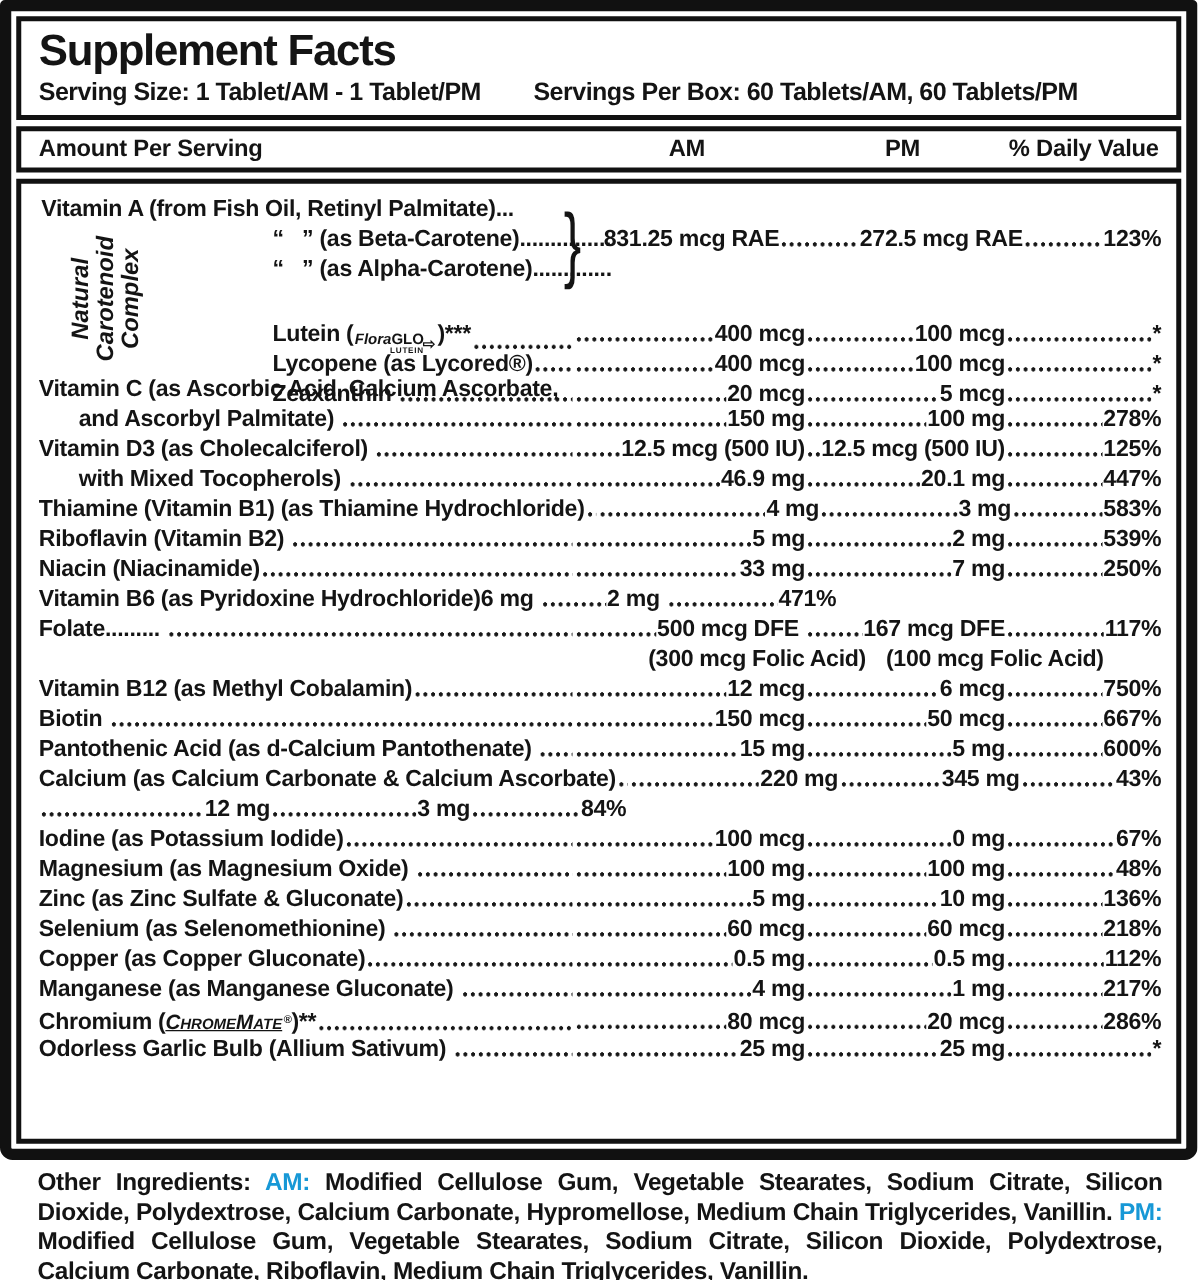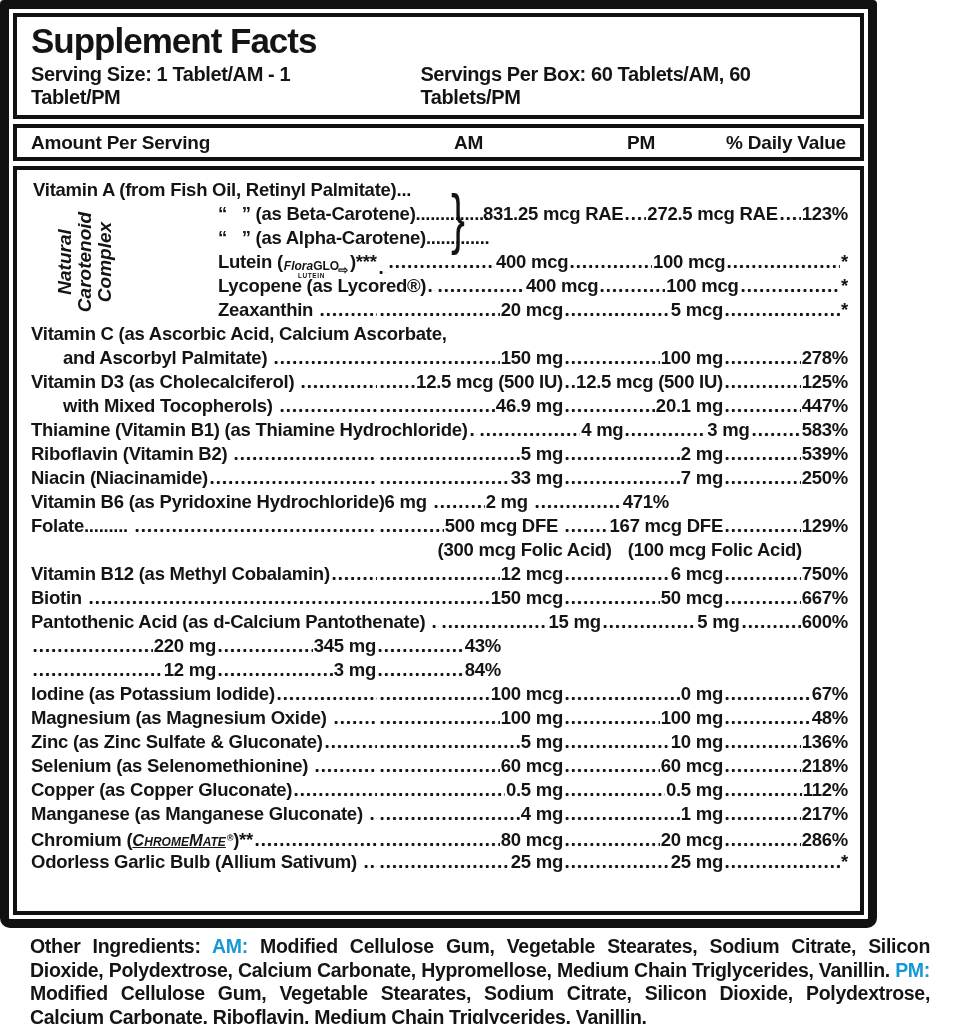--- a/index.html
+++ b/index.html
@@ -2,21 +2,21 @@
 <html><head>
 <meta charset="utf-8">
 <style>
   html,body{margin:0;padding:0;}
   body{
     width:958px;height:1024px;overflow:hidden;background:#ffffff;
     font-family:"Liberation Sans", sans-serif;color:#141414;
     -webkit-font-smoothing:antialiased;
   }
   .frame{
-    box-sizing:border-box;width:877px;height:928px;
+    box-sizing:border-box;width:958px;height:928px;
     border:9px solid #111;border-radius:4px 4px 10px 10px;
     padding:4px;background:#fff;
     display:flex;flex-direction:column;gap:5px;
   }
   .box{box-sizing:border-box;border:4px solid #111;background:#fff;}
 
   
   .title-box{padding:3px 12px 6px 14px;}
   .t-title{font-size:35px;font-weight:bold;letter-spacing:-1px;line-height:42px;}
   .t-serving{display:flex;font-size:20px;font-weight:bold;letter-spacing:-0.4px;margin-top:1px;align-items:flex-end;}
@@ -29,21 +29,21 @@
   .hdr-am{flex:0 0 185px;text-align:center;}
   .hdr-pm{flex:0 0 160px;text-align:center;}
   .hdr-dv{flex:0 0 125px;text-align:right;}
 
   
   .main-box{flex:1;padding:8px 12px 2px 14px;position:relative;overflow:hidden;}
   .line,.row,.subrow{font-size:18.5px;font-weight:bold;letter-spacing:-0.25px;line-height:24px;height:24px;white-space:nowrap;}
   .row{display:flex;align-items:baseline;}
   .cell{display:flex;align-items:baseline;}
   .cell.name{flex:1 0 auto;min-width:0;}
-  .cell.name.indent{padding-left:187px;}
+  .cell.name.indent{padding-left:187px;margin-top:28px;}
   .cont{padding-left:32px;}
   .cell.val{flex:0 1 auto;}
   .val.am{flex-basis:185px;min-width:86px;}
   .val.pm{flex-basis:160px;min-width:80px;}
   .val.dv{flex-basis:125px;min-width:50px;}
   .vtext,.nm{white-space:nowrap;}
   .leader{
     flex:1 1 12px;min-width:8px;align-self:stretch;
     background-image:radial-gradient(circle,#181818 1.45px,transparent 1.85px);
     background-size:6.2px 5px;background-repeat:repeat-x;
@@ -65,21 +65,21 @@
   .va-values{position:absolute;left:452px;right:0;top:24px;display:flex;align-items:center;height:24px;line-height:24px;font-size:18.5px;font-weight:bold;letter-spacing:-0.25px;white-space:nowrap;}
   .va-side{
     position:absolute;left:10px;top:34px;width:128px;height:100px;
     transform:rotate(-90deg);transform-origin:center;
     font-style:italic;font-weight:bold;font-size:19px;line-height:20px;
     text-align:center;white-space:pre-line;letter-spacing:0;
   }
 
   
   .fg{display:inline-flex;align-items:center;margin:0 2px 0 1px;transform:translateY(2px);}
-  .fg-col{display:inline-flex;flex-direction:column;align-items:center;}
+  .fg-col{display:inline-flex;flex-direction:column;align-items:flex-end;}
   .fg-top{font-size:12px;line-height:11px;letter-spacing:0;}
   .fg-flora{font-style:italic;}
   .fg-sub{font-size:6.5px;line-height:7px;letter-spacing:0.6px;}
   .fg-arrow{font-size:12px;margin-left:-1px;font-weight:bold;}
   .cm{display:inline;}
   .cm-text{font-variant:small-caps;font-style:italic;text-decoration:underline;font-size:16.5px;letter-spacing:0;}
   .cm-reg{font-size:9px;vertical-align:5px;font-style:italic;margin-left:1px;}
 
   
   .footnote-box{padding:2px 10px;}
@@ -320,21 +320,21 @@
           <span class="cell val am">
             <span class="leader"></span>
             <span class="vtext">500 mcg DFE&nbsp;</span>
           </span>
           <span class="cell val pm">
             <span class="leader"></span>
             <span class="vtext">167 mcg DFE</span>
           </span>
           <span class="cell val dv">
             <span class="leader"></span>
-            <span class="vtext">129%</span>
+            <span class="vtext">117%</span>
           </span>
         </div>
         <div class="subrow">
           <span class="vtext">(300 mcg Folic Acid)</span>
           <span class="vtext">(100 mcg Folic Acid)</span>
         </div>
         <div class="row">
           <span class="cell name">
             <span class="nm">Vitamin B12 (as Methyl Cobalamin)</span>
             <span class="leader"></span>
@@ -382,20 +382,24 @@
           <span class="cell val pm">
             <span class="leader"></span>
             <span class="vtext">5 mg</span>
           </span>
           <span class="cell val dv">
             <span class="leader"></span>
             <span class="vtext">600%</span>
           </span>
         </div>
         <div class="row">
+          <span class="cell name">
+            <span class="nm">Calcium (as Calcium Carbonate &amp; Calcium Ascorbate)</span>
+            <span class="leader"></span>
+          </span>
           <span class="cell val am">
             <span class="leader"></span>
             <span class="vtext">220 mg</span>
           </span>
           <span class="cell val pm">
             <span class="leader"></span>
             <span class="vtext">345 mg</span>
           </span>
           <span class="cell val dv">
             <span class="leader"></span>

